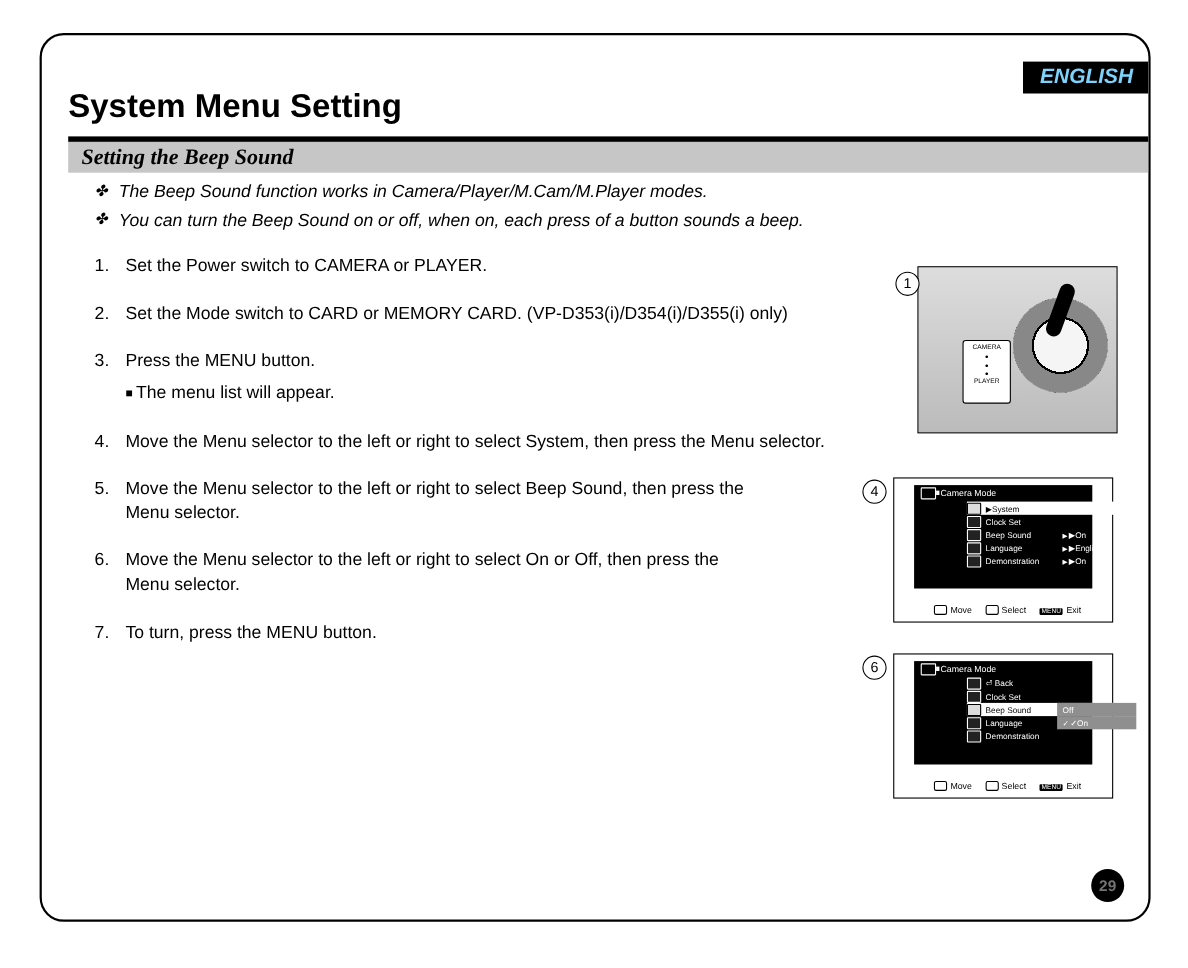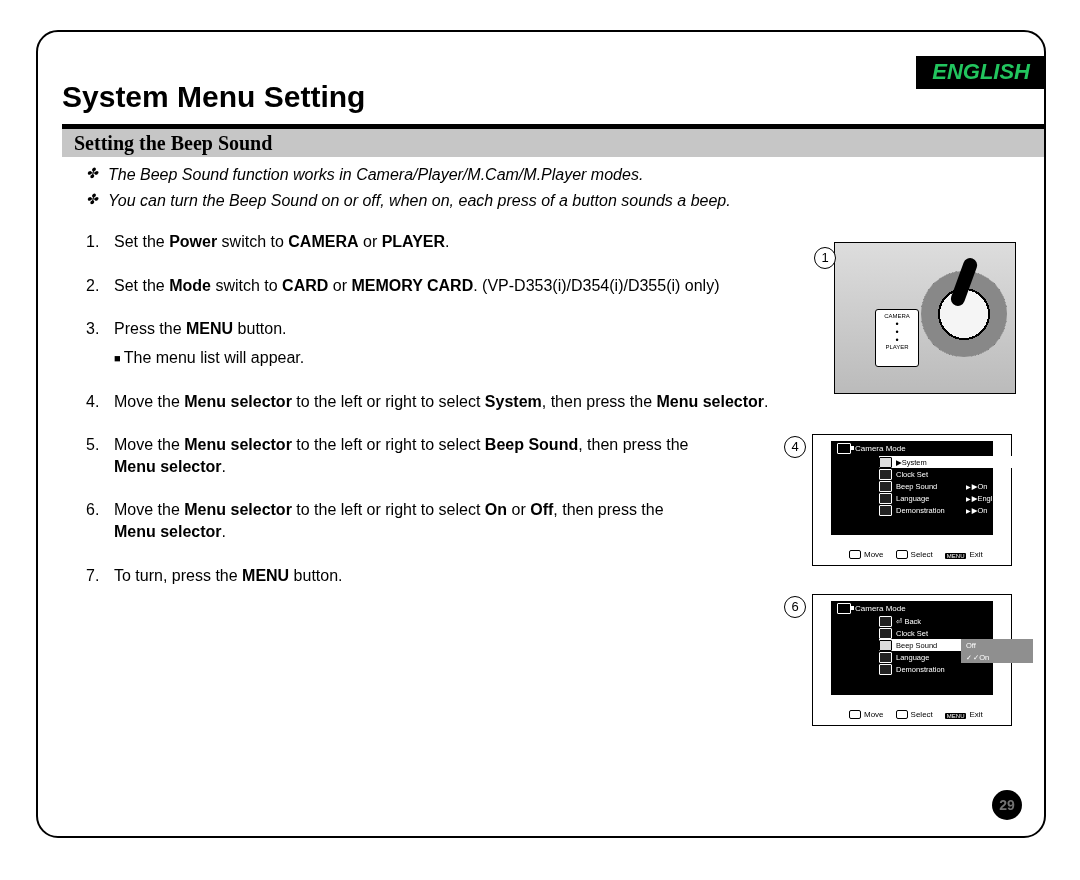--- a/index.html
+++ b/index.html
@@ -17,24 +17,24 @@
   border:2px solid #000;
   border-radius:22px;
   box-sizing:border-box;
   overflow:hidden;
 }
 
 
 .lang-box{
   position:absolute;
   right:0;top:24px;
-  background:#000;color:#22c55e;
+  background:#000;color:#7dd3fc;
   font-weight:bold;
   font-style:italic;
-  font-size:22px;
+  font-size:19px;
   padding:3px 14px 4px 16px;
 }
 
 
 .page-title{
   position:absolute;
   left:24px;top:48px;
   font-size:30px;
   font-weight:bold;
 }
@@ -44,20 +44,21 @@
   position:absolute;
   left:24px;right:0;top:92px;
   height:5px;background:#000;
 }
 .subtitle-bar{
   position:absolute;
   left:24px;right:0;top:97px;
   height:28px;
   background:#c6c6c6;
   font-family:"Times New Roman",serif;
+  font-style:italic;
   font-weight:bold;
   font-size:20px;
   line-height:28px;
   padding-left:12px;
   box-sizing:border-box;
 }
 
 
 .textcol{
   position:absolute;
@@ -92,21 +93,21 @@
 .sub{
   display:block;
   padding-left:0;
   margin-top:7px;
 }
 .sub:before{
   content:"■ ";
   font-size:11px;
   vertical-align:1px;
 }
-b{font-weight:bold}
+b{font-weight:normal}
 
 
 .figcol{
   position:absolute;
   right:22px;top:210px;
   width:210px;
 }
 .fig-badge{
   width:20px;height:20px;border:1.5px solid #000;border-radius:50%;
   font-size:13px;line-height:20px;text-align:center;

